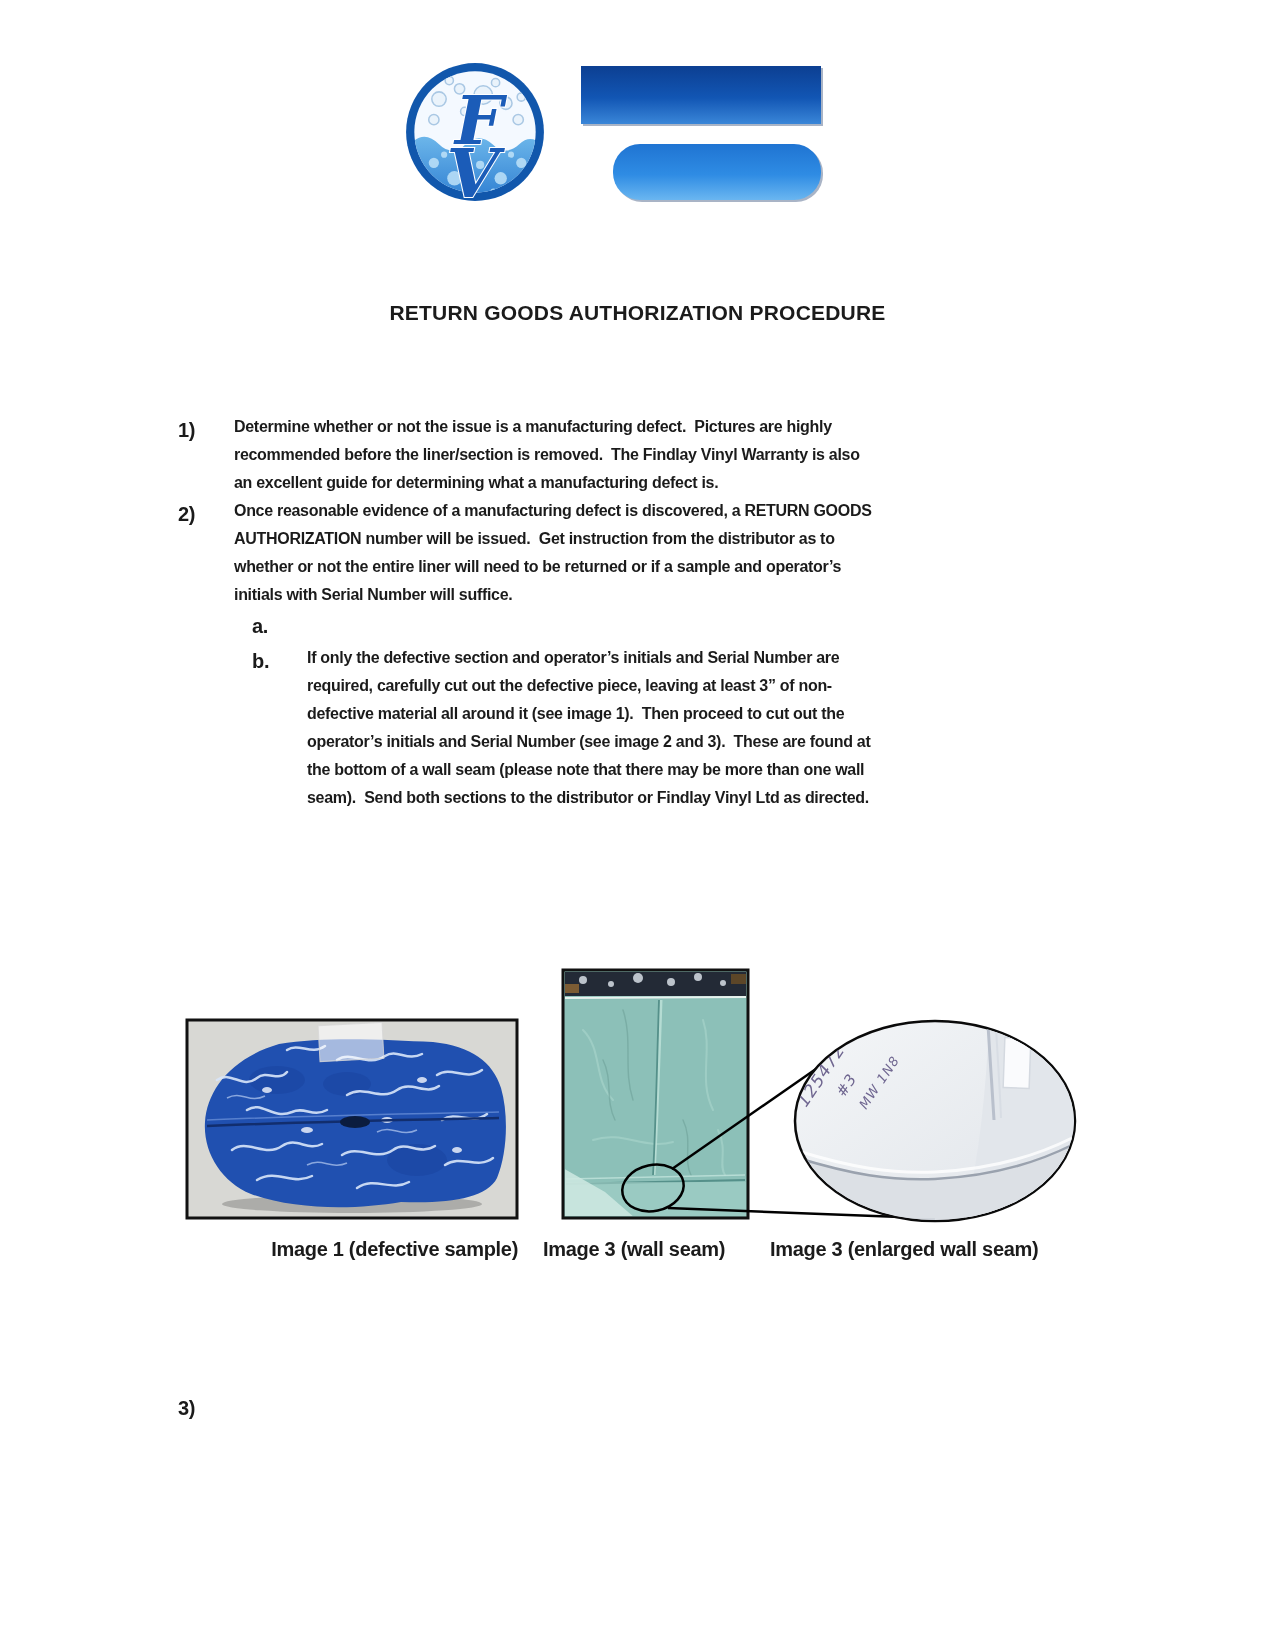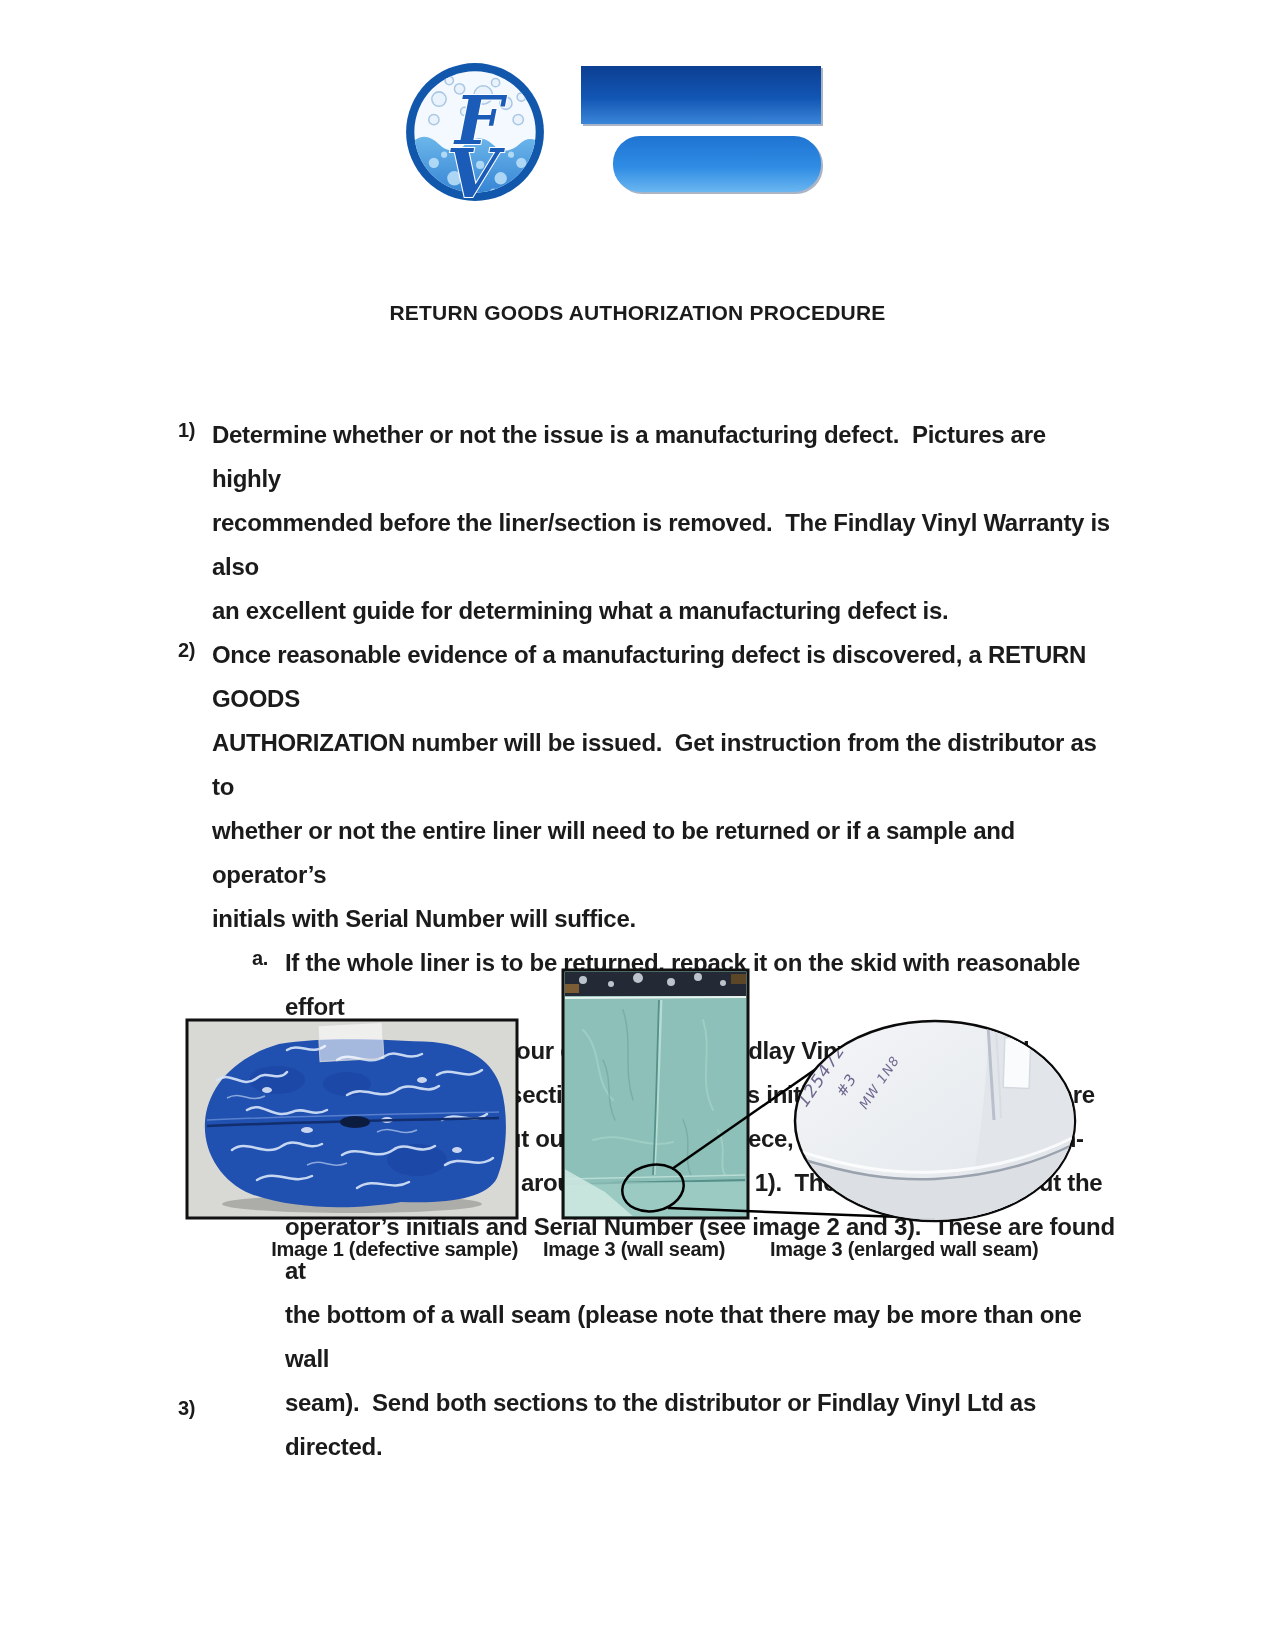--- a/index.html
+++ b/index.html
@@ -19,43 +19,44 @@
     font-weight:bold;font-style:italic;letter-spacing:-2px;
     -webkit-background-clip:text;background-clip:text;color:transparent;
     filter:drop-shadow(2px 2px 0 rgba(9,40,92,0.35));
     line-height:1;
   }
   .wm1{
     font-size:58px;margin-top:8px;
     background:linear-gradient(180deg,#0c3f92 0%,#1256b4 55%,#3a86d8 100%);
   }
   .wm2{
-    font-size:56px;margin-top:12px;margin-left:32px;
+    font-size:56px;margin-top:20px;margin-left:32px;
     background:linear-gradient(180deg,#1f74d2 0%,#2f8ce4 55%,#6ab6f0 100%);
     border-radius:27px;
   }
 
   
   .title{
     position:absolute;top:301px;left:0;width:100%;margin:0;
     text-align:center;font-size:21px;font-weight:bold;letter-spacing:0.2px;
     text-underline-offset:4px;text-decoration-thickness:2px;
   }
 
   
   .list{position:absolute;top:413px;left:0;width:1120px;}
   .row{display:flex;align-items:flex-start;}
   .marker{
     flex:0 0 34px;margin-left:178px;
     font-size:20px;font-weight:bold;line-height:35px;letter-spacing:-0.3px;
   }
   .row.sub .marker{flex:0 0 33px;margin-left:252px;}
   .txt{
-    font-size:24px;font-weight:bold;line-height:44px;letter-spacing:-0.3px;
+    font-size:16px;font-weight:bold;line-height:28px;letter-spacing:-0.3px;
     white-space:pre-wrap;
+    margin-left:22px;
   }
   .item3{position:absolute;top:1391px;left:0;width:1120px;}
 
   
   .figure{position:absolute;top:950px;left:0;width:1275px;height:330px;margin:0;}
   .fig-svg{position:absolute;left:0;top:0;}
   .caption{
     position:absolute;top:288px;
     font-size:20px;font-weight:bold;letter-spacing:-0.3px;white-space:nowrap;
   }
@@ -130,22 +131,20 @@
     </div>
     <div class="row">
       <span class="marker">2)</span>
       <div class="txt">Once reasonable evidence of a manufacturing defect is discovered, a RETURN GOODS
 AUTHORIZATION number will be issued.  Get instruction from the distributor as to
 whether or not the entire liner will need to be returned or if a sample and operator’s
 initials with Serial Number will suffice.</div>
     </div>
     <div class="row sub">
       <span class="marker">a.</span>
-      <div class="txt">If the whole liner is to be returned, repack it on the skid with reasonable effort
-and send it back to your distributor or Findlay Vinyl Ltd as directed.</div>
     </div>
     <div class="row sub">
       <span class="marker">b.</span>
       <div class="txt">If only the defective section and operator’s initials and Serial Number are
 required, carefully cut out the defective piece, leaving at least 3” of non-
 defective material all around it (see image 1).  Then proceed to cut out the
 operator’s initials and Serial Number (see image 2 and 3).  These are found at
 the bottom of a wall seam (please note that there may be more than one wall
 seam).  Send both sections to the distributor or Findlay Vinyl Ltd as directed.</div>
     </div>

